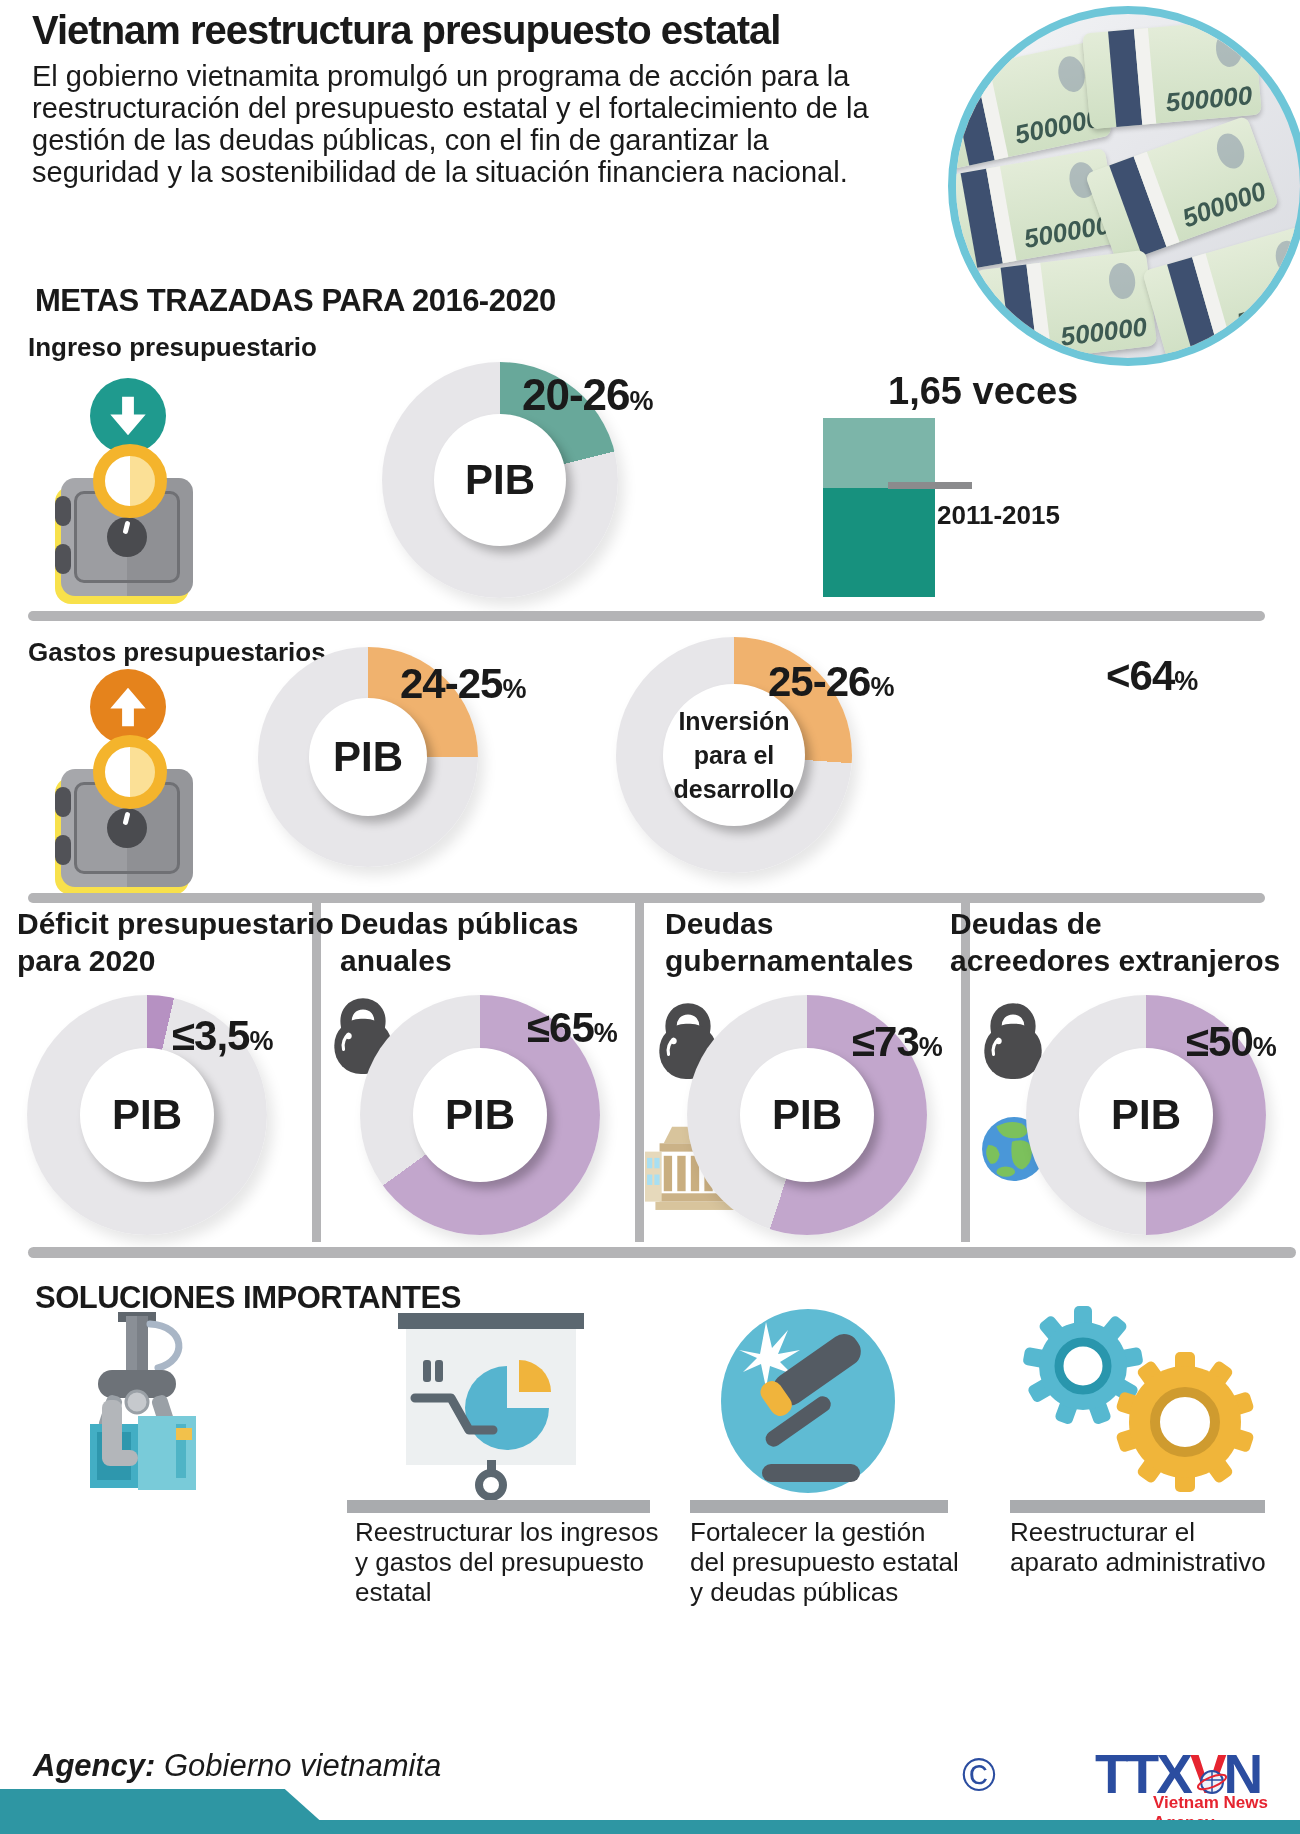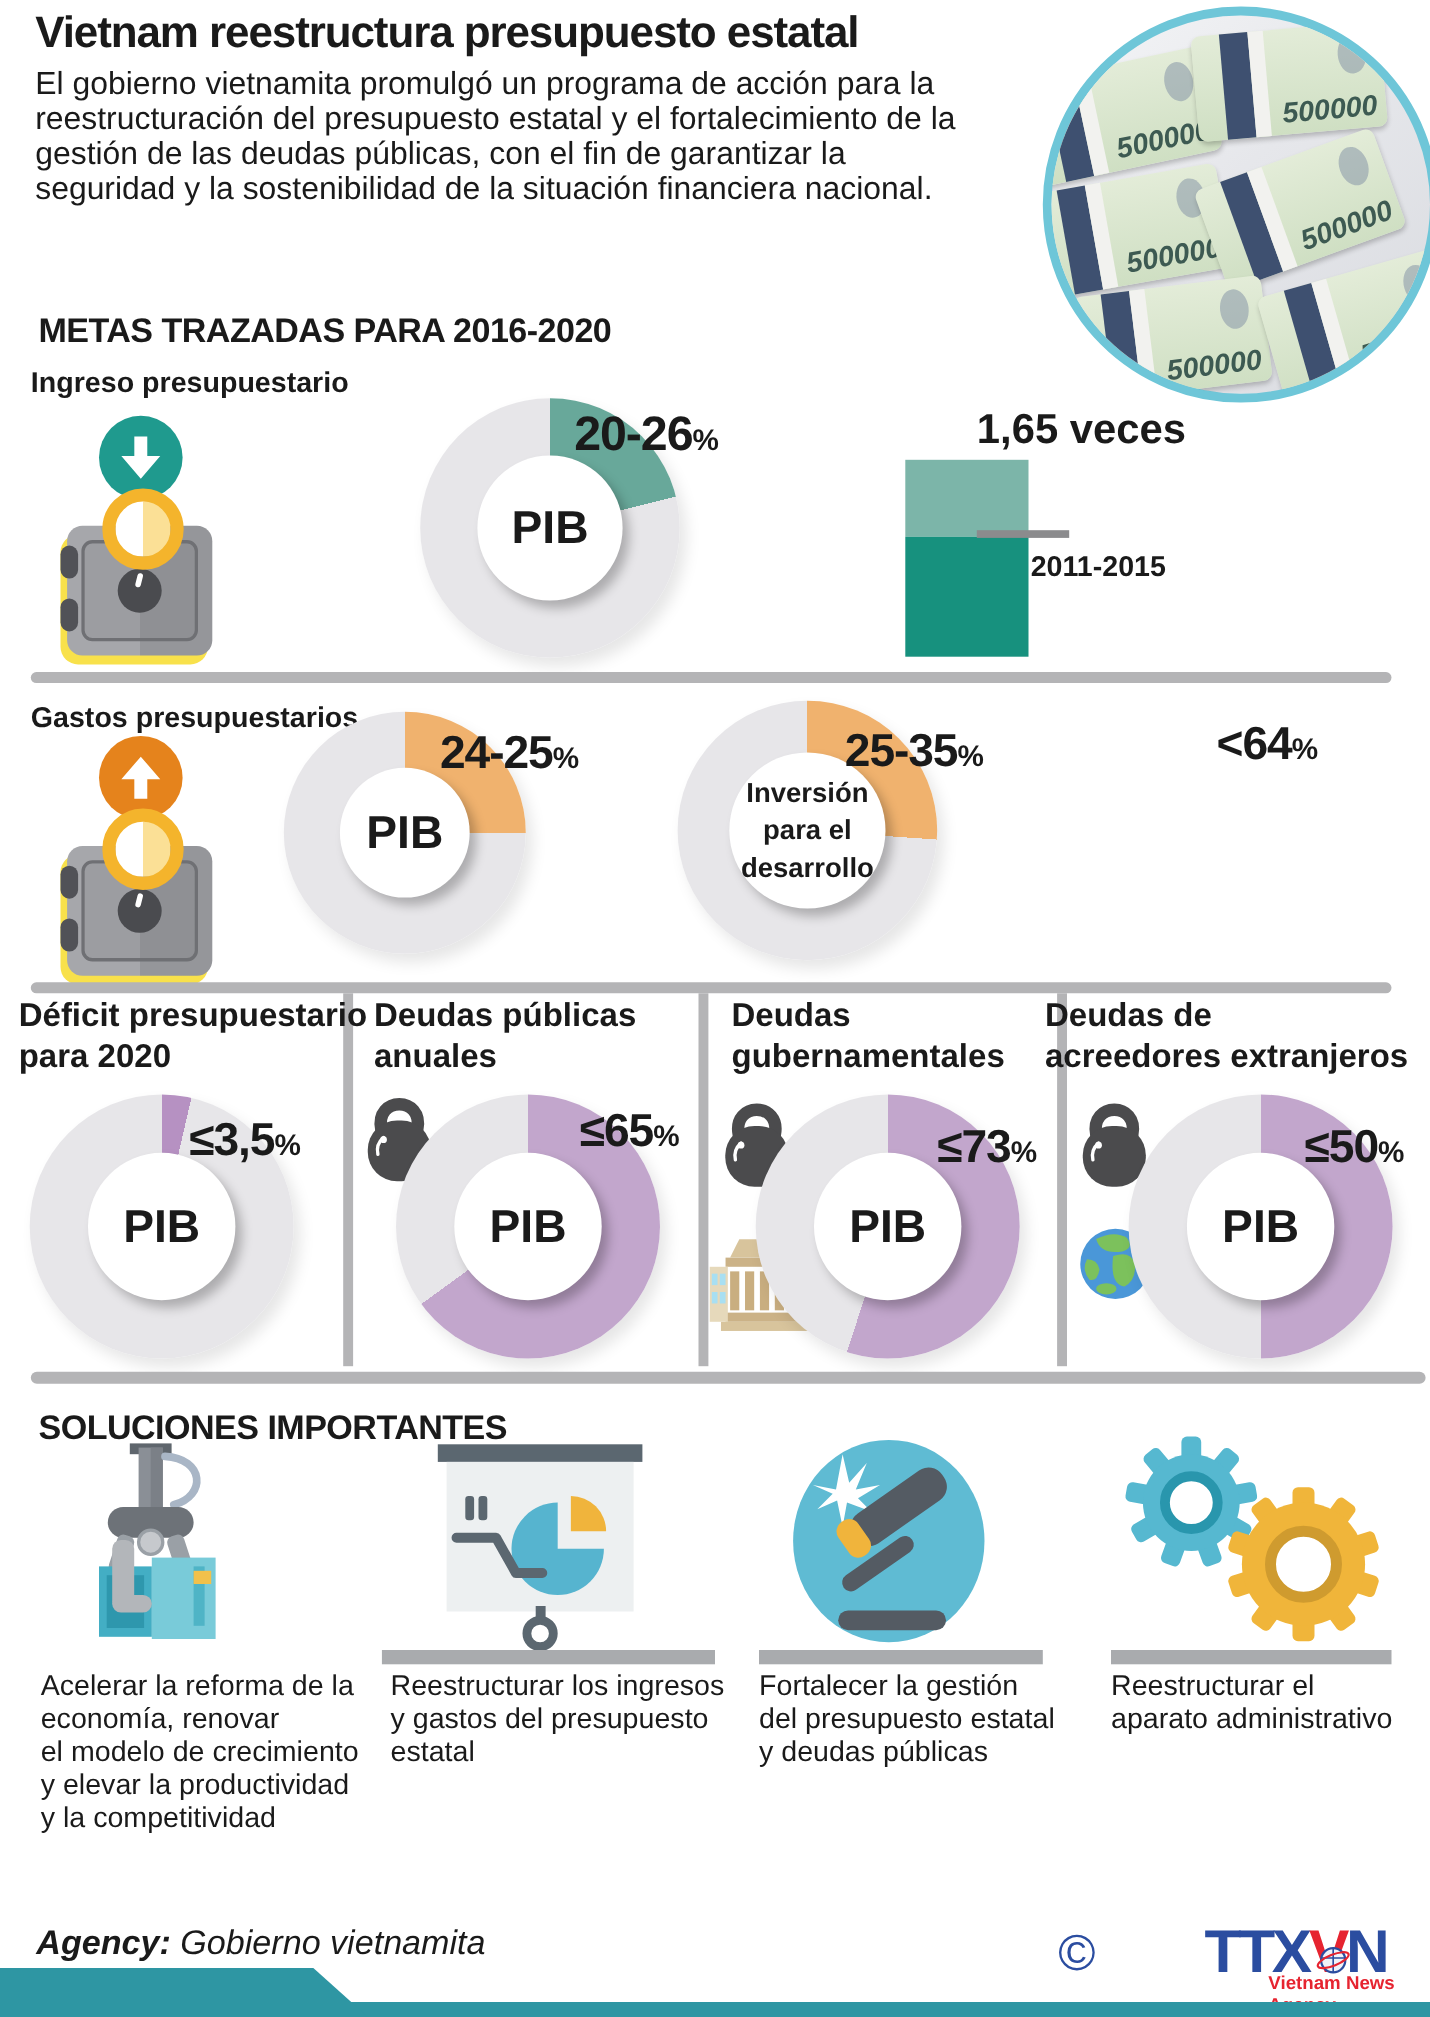--- a/index.html
+++ b/index.html
@@ -189,21 +189,21 @@
 
   <div class="donut" style="left:616px;top:637px;width:236px;height:236px;">
     <div class="ring" style="background:conic-gradient(#f0b26e 0 94deg,#e7e6e9 94deg 360deg);"></div>
     <div class="hole" style="width:142px;height:142px;">
       <span class="holetext ml" style="font-size:25px;line-height:34px;">Inversión
 para el
 desarrollo</span>
     </div>
   </div>
   <div class="val" style="left:768px;top:658px;">
-    <span>25-35</span><span class="unit">%</span>
+    <span>25-26</span><span class="unit">%</span>
   </div>
 
   <div class="val" style="left:1106px;top:652px;">
     <span>&lt;64</span><span class="unit">%</span>
   </div>
 
   <div class="hdiv" style="left:28px;top:893px;width:1237px;"></div>
 
   <div class="vdiv" style="left:312px;top:903px;height:339px;"></div>
   <div class="vdiv" style="left:635px;top:903px;height:339px;"></div>
@@ -444,25 +444,20 @@
           </g>
         <circle cx="180" cy="120" r="56"></circle>
       </g>
       <circle cx="180" cy="120" r="30" fill="#ffffff" stroke="#cf9b2f" stroke-width="10"></circle>
     </svg>
   </div>
 
   <div class="solbar" style="left:690px;top:1500px;width:258px;"></div>
   <div class="solbar" style="left:1010px;top:1500px;width:255px;"></div>
 
-  <div class="caption" style="left:37px;top:1517px;">Acelerar la reforma de la
-economía, renovar
-el modelo de crecimiento
-y elevar la productividad
-y la competitividad</div>
   <div class="caption" style="left:355px;top:1517px;">Reestructurar los ingresos
 y gastos del presupuesto
 estatal</div>
   <div class="caption" style="left:690px;top:1517px;">Fortalecer la gestión
 del presupuesto estatal
 y deudas públicas</div>
   <div class="caption" style="left:1010px;top:1517px;">Reestructurar el
 aparato administrativo</div>
 
   <div class="fuente">

